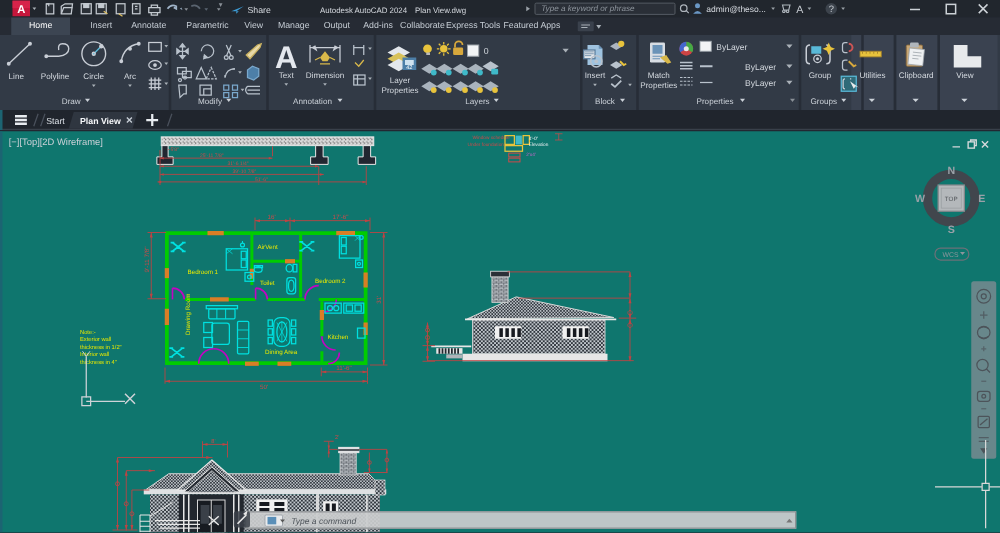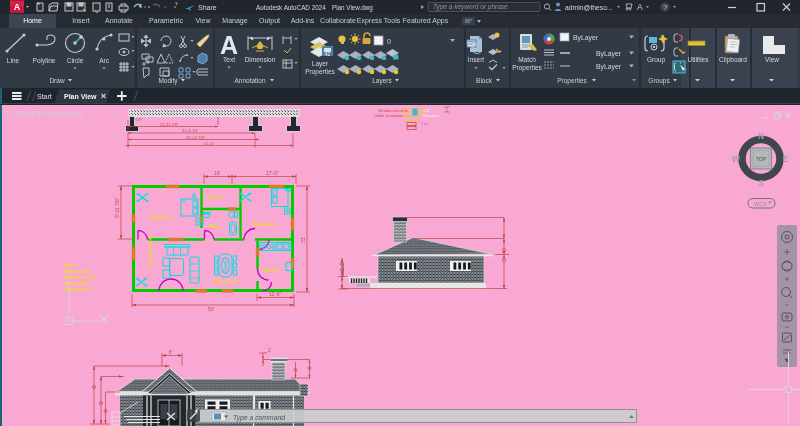--- a/index.html
+++ b/index.html
@@ -9,21 +9,21 @@
   
   #titlebar { position:absolute; left:0; top:0; width:800px; height:14px; background:#21262d; }
   #tabrow { position:absolute; left:0; top:14px; width:800px; height:14px; background:#262b34; }
   .rtab { position:absolute; top:0; height:14px; line-height:14px; color:#c6cdd5; font-size:7px; text-align:center; }
   .rtab.active { background:#3c4552; color:#fff; }
   
   #ribbon { position:absolute; left:0; top:28px; width:800px; height:60px; background:#323a46; }
   
   #filetabs { position:absolute; left:0; top:88px; width:800px; height:16px; background:#20252d; border-bottom:1px solid #39404a; }
   
-  #draw { position:absolute; left:0; top:105px; width:800px; height:321px; background:#f9a8d4; }
+  #draw { position:absolute; left:0; top:105px; width:800px; height:321px; background:#0f766e; }
   
   #cmdbar { position:absolute; left:196px; top:409px; width:441px; height:14px; background:rgba(202,204,206,0.93); border:1px solid #8f9295; }
 </style>
 </head>
 <body>
 <div id="root">
   <div id="titlebar">
     <svg class="abs" style="left:0;top:0" width="800" height="14" viewBox="0 0 800 14">
 
       <rect x="10" y="0.5" width="14" height="12.5" fill="#c5173c"></rect>

